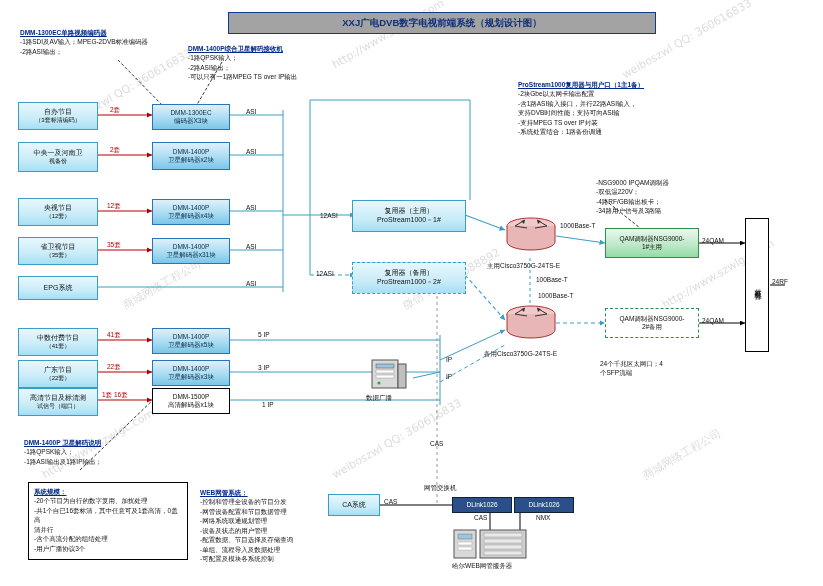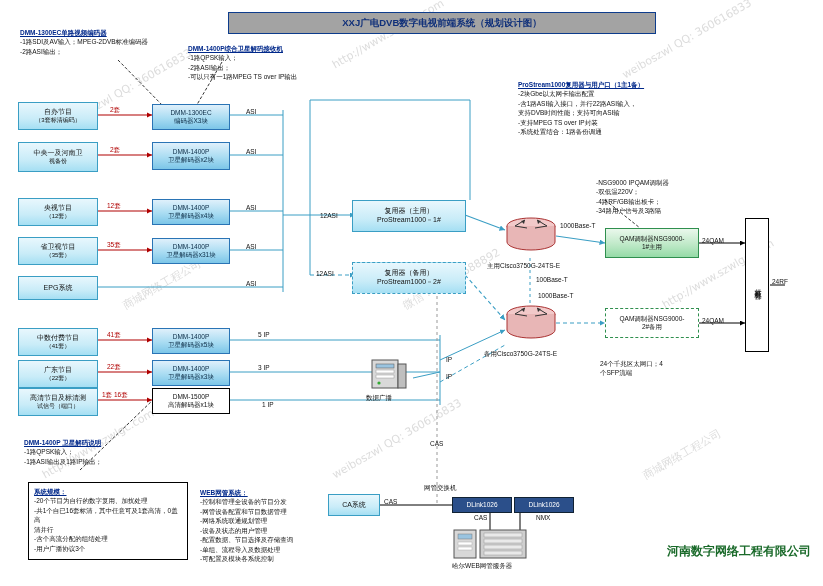--- a/index.html
+++ b/index.html
@@ -338,14 +338,13 @@
       <rect x="6" y="19" width="14" height="3" fill="#fff" stroke="#aaa" stroke-width=".5"></rect>
       <rect x="28" y="2" width="46" height="28" fill="#cfcfcf" stroke="#555" stroke-width="1"></rect>
       <rect x="32" y="5" width="38" height="4" fill="#e9e9e9" stroke="#999" stroke-width=".5"></rect>
       <rect x="32" y="11" width="38" height="4" fill="#e9e9e9" stroke="#999" stroke-width=".5"></rect>
       <rect x="32" y="17" width="38" height="4" fill="#e9e9e9" stroke="#999" stroke-width=".5"></rect>
       <rect x="32" y="23" width="38" height="4" fill="#e9e9e9" stroke="#999" stroke-width=".5"></rect>
     </svg>
   </div>
   <div class="lbl" style="left:452px;top:562px;">哈尔WEB网管服务器</div>
 
-  <div class="company">河南数字网络工程有限公司</div>
 </div>
 
 </body></html>

